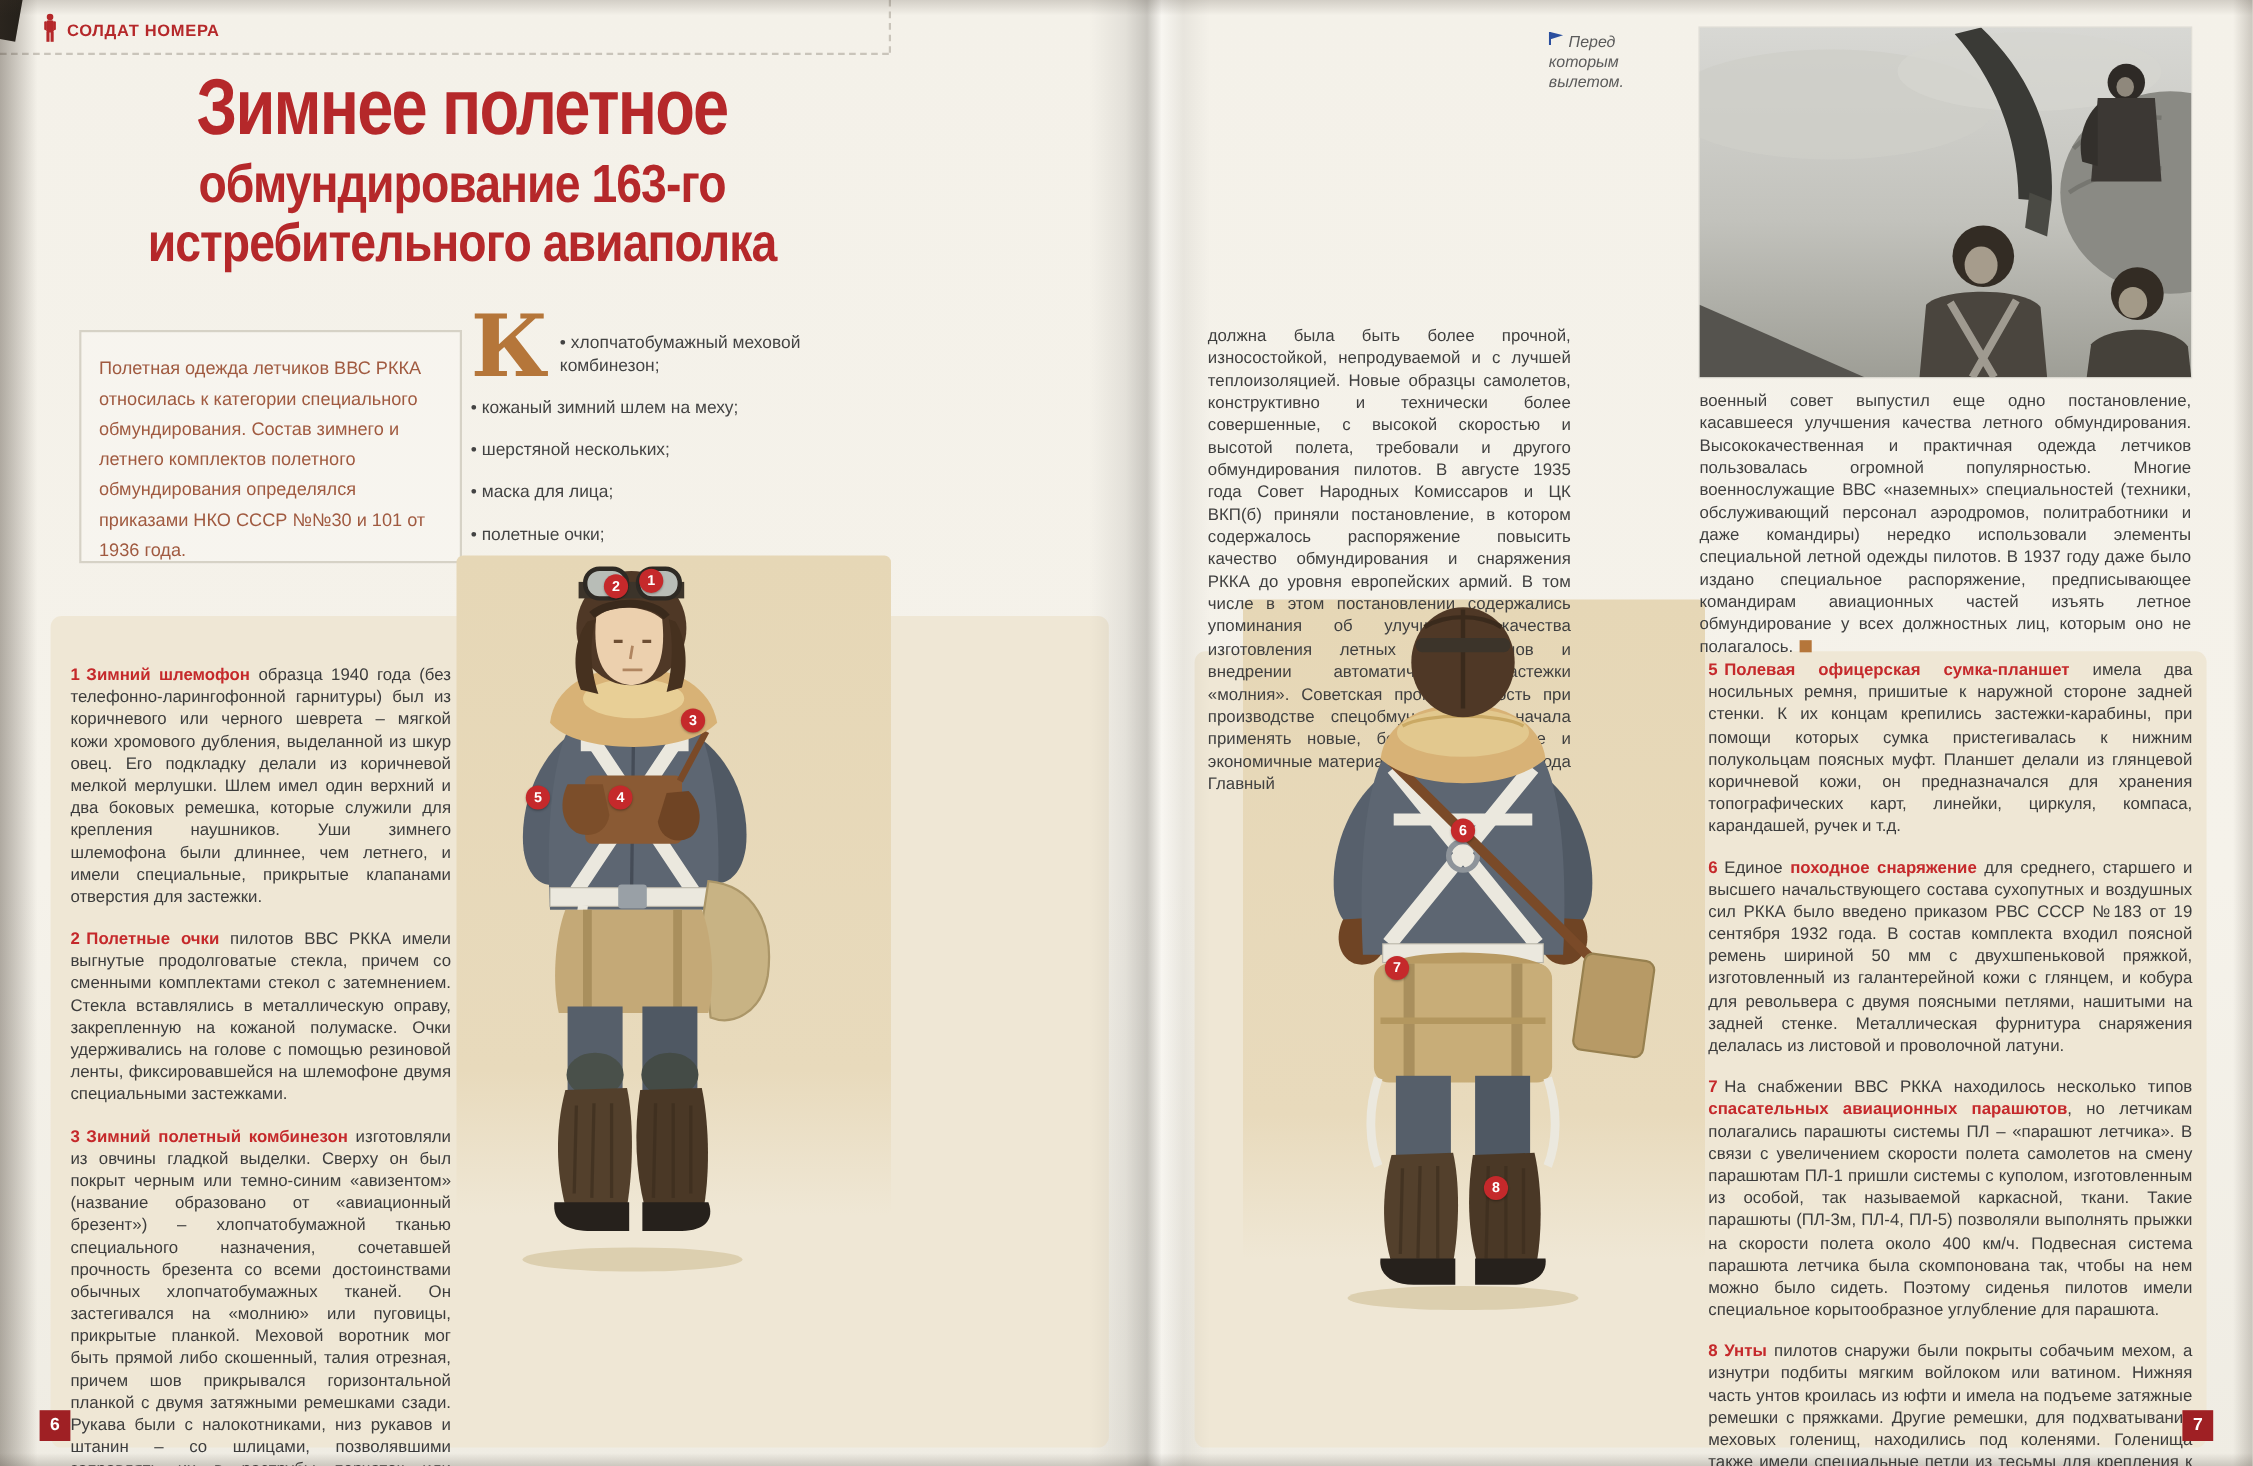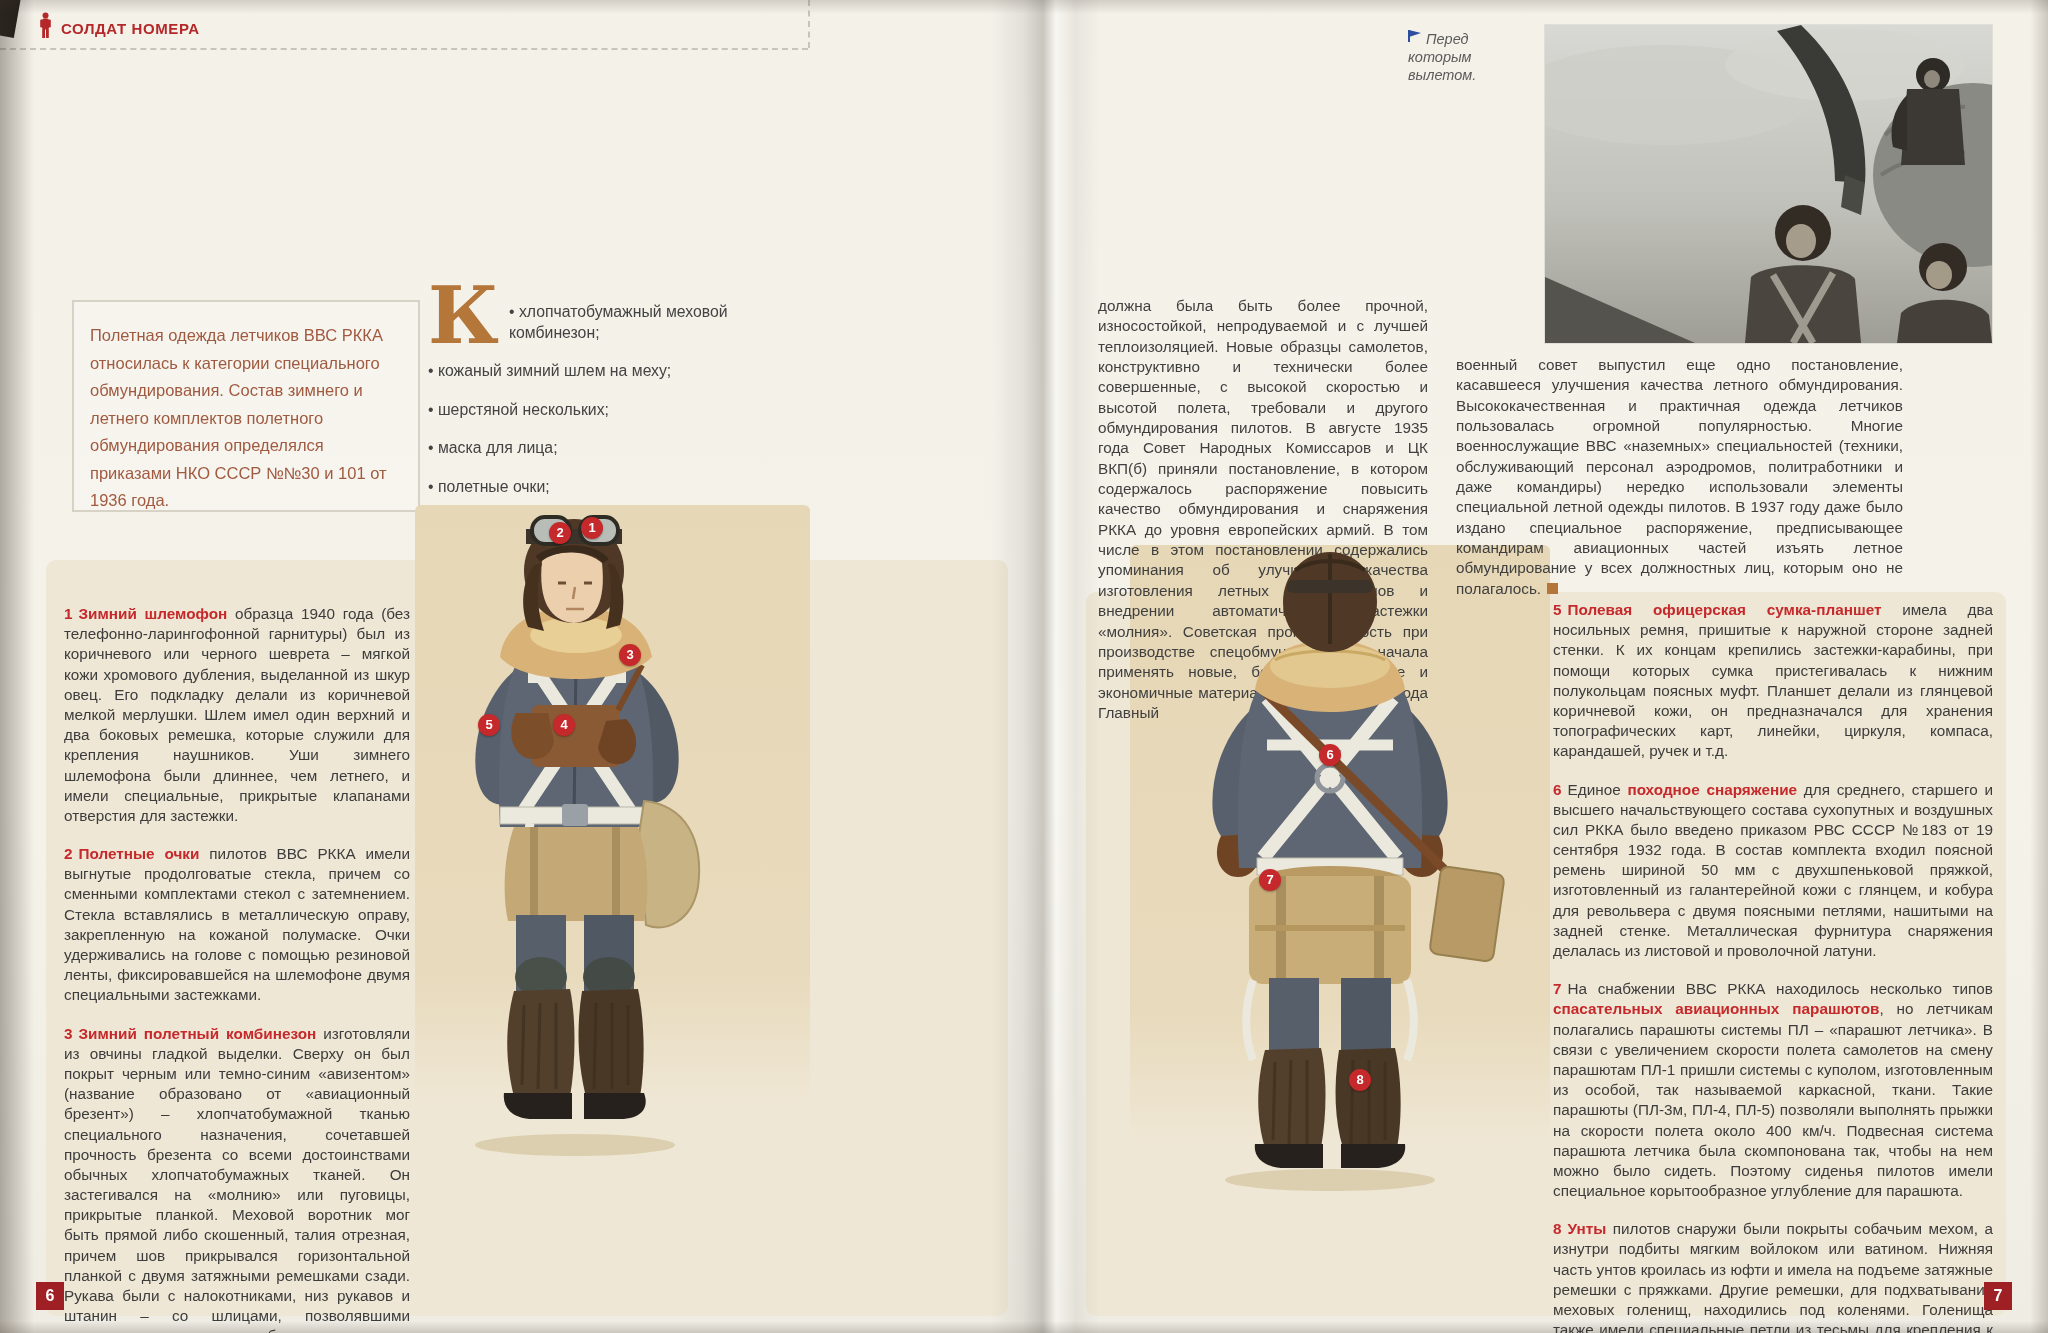--- a/index.html
+++ b/index.html
@@ -80,20 +80,25 @@
         <rect x="4.2" y="17" width="2.8" height="9"></rect>
             <rect x="8" y="17" width="2.8" height="9"></rect>
         <rect x="2.2" y="7.4" width="2.2" height="8" rx="1"></rect>
             <rect x="10.6" y="7.4" width="2.2" height="8" rx="1"></rect>
           </g>
         </svg>
     </span>
     <span class="kicker-label">СОЛДАТ НОМЕРА</span>
   </div>
 
+  <div class="title">
+    <div class="t1">Зимнее полетное</div>
+    <div class="t2">обмундирование 163-го</div>
+    <div class="t3">истребительного авиаполка</div>
+  </div>
 
   <div class="leadbox">Полетная одежда летчиков ВВС РККА относилась к категории специального обмундирования. Состав зимнего и летнего комплектов полетного обмундирования определялся приказами НКО СССР №№30 и 101 от 1936 года.</div>
 
   <div class="intro">
     <span class="dropcap">К</span>
     <ul>
       <li>хлопчатобумажный меховой комбинезон;</li>
       <li>кожаный зимний шлем на меху;</li>
       <li>шерстяной нескольких;</li>
       <li>маска для лица;</li>
@@ -216,21 +221,21 @@
 
       <circle cx="398" cy="242" r="24" fill="#332c24"></circle>
       <ellipse cx="394" cy="250" rx="13" ry="14" fill="#a39a88"></ellipse>
       <path d="M356,288 C372,270 430,270 444,290 L447,318 L352,318 Z" fill="#45413a"></path>
 
       <path d="M0,252 L150,318 L0,318 Z" fill="#55534e"></path>
     </svg>
   </div>
 
   <div class="col" style="left:1098px;top:296px;width:330px;">должна была быть более прочной, износостойкой, непродуваемой и с лучшей теплоизоляцией. Новые образцы самолетов, конструктивно и технически более совершенные, с высокой скоростью и высотой полета, требовали и другого обмундирования пилотов. В августе 1935 года Совет Народных Комиссаров и ЦК ВКП(б) приняли постановление, в котором содержалось распоряжение повысить качество обмундирования и снаряжения РККА до уровня европейских армий. В том числе в этом постановлении содержались упоминания об улучшении качества изготовления летных комбинезонов и внедрении автоматической застежки «молния». Советская промышленность при производстве спецобмундирования начала применять новые, более современные и экономичные материалы. В апреле 1938 года Главный</div>
-  <div class="col" style="left:1456px;top:355px;width:447px;">
+  <div class="col" style="left:1545px;top:355px;width:447px;">
     <span>военный совет выпустил еще одно постановление, касавшееся улучшения качества летного обмундирования. Высококачественная и практичная одежда летчиков пользовалась огромной популярностью. Многие военнослужащие ВВС «наземных» специальностей (техники, обслуживающий персонал аэродромов, политработники и даже командиры) нередко использовали элементы специальной летной одежды пилотов. В 1937 году даже было издано специальное распоряжение, предписывающее командирам авиационных частей изъять летное обмундирование у всех должностных лиц, которым оно не полагалось.</span><span class="endmark"></span>
   </div>
 
   <div class="items" style="left:1553px;top:600px;width:440px;">
     <p class="item"><b class="num">5</b><span></span><b class="lead">Полевая офицерская сумка-планшет</b><span> имела два носильных ремня, пришитые к наружной стороне задней стенки. К их концам крепились застежки-карабины, при помощи которых сумка пристегивалась к нижним полукольцам поясных муфт. Планшет делали из глянцевой коричневой кожи, он предназначался для хранения топографических карт, линейки, циркуля, компаса, карандашей, ручек и т.д.</span></p>
     <p class="item"><b class="num">6</b><span>Единое </span><b class="lead">походное снаряжение</b><span> для среднего, старшего и высшего начальствующего состава сухопутных и воздушных сил РККА было введено приказом РВС СССР №183 от 19 сентября 1932 года. В состав комплекта входил поясной ремень шириной 50 мм с двухшпеньковой пряжкой, изготовленный из галантерейной кожи с глянцем, и кобура для револьвера с двумя поясными петлями, нашитыми на задней стенке. Металлическая фурнитура снаряжения делалась из листовой и проволочной латуни.</span></p>
     <p class="item"><b class="num">7</b><span>На снабжении ВВС РККА находилось несколько типов </span><b class="lead">спасательных авиационных парашютов</b><span>, но летчикам полагались парашюты системы ПЛ – «парашют летчика». В связи с увеличением скорости полета самолетов на смену парашютам ПЛ-1 пришли системы с куполом, изготовленным из особой, так называемой каркасной, ткани. Такие парашюты (ПЛ-3м, ПЛ-4, ПЛ-5) позволяли выполнять прыжки на скорости полета около 400 км/ч. Подвесная система парашюта летчика была скомпонована так, чтобы на нем можно было сидеть. Поэтому сиденья пилотов имели специальное корытообразное углубление для парашюта.</span></p>
     <p class="item"><b class="num">8</b><span></span><b class="lead">Унты</b><span> пилотов снаружи были покрыты собачьим мехом, а изнутри подбиты мягким войлоком или ватином. Нижняя часть унтов кроилась из юфти и имела на подъеме затяжные ремешки с пряжками. Другие ремешки, для подхватывания меховых голенищ, находились под коленями. Голенища также имели специальные петли из тесьмы для крепления к кольцам на боковых швах штанин. Подошвы унтов состояли из нескольких слоев войлока и кожи.</span></p>
   </div>
 

